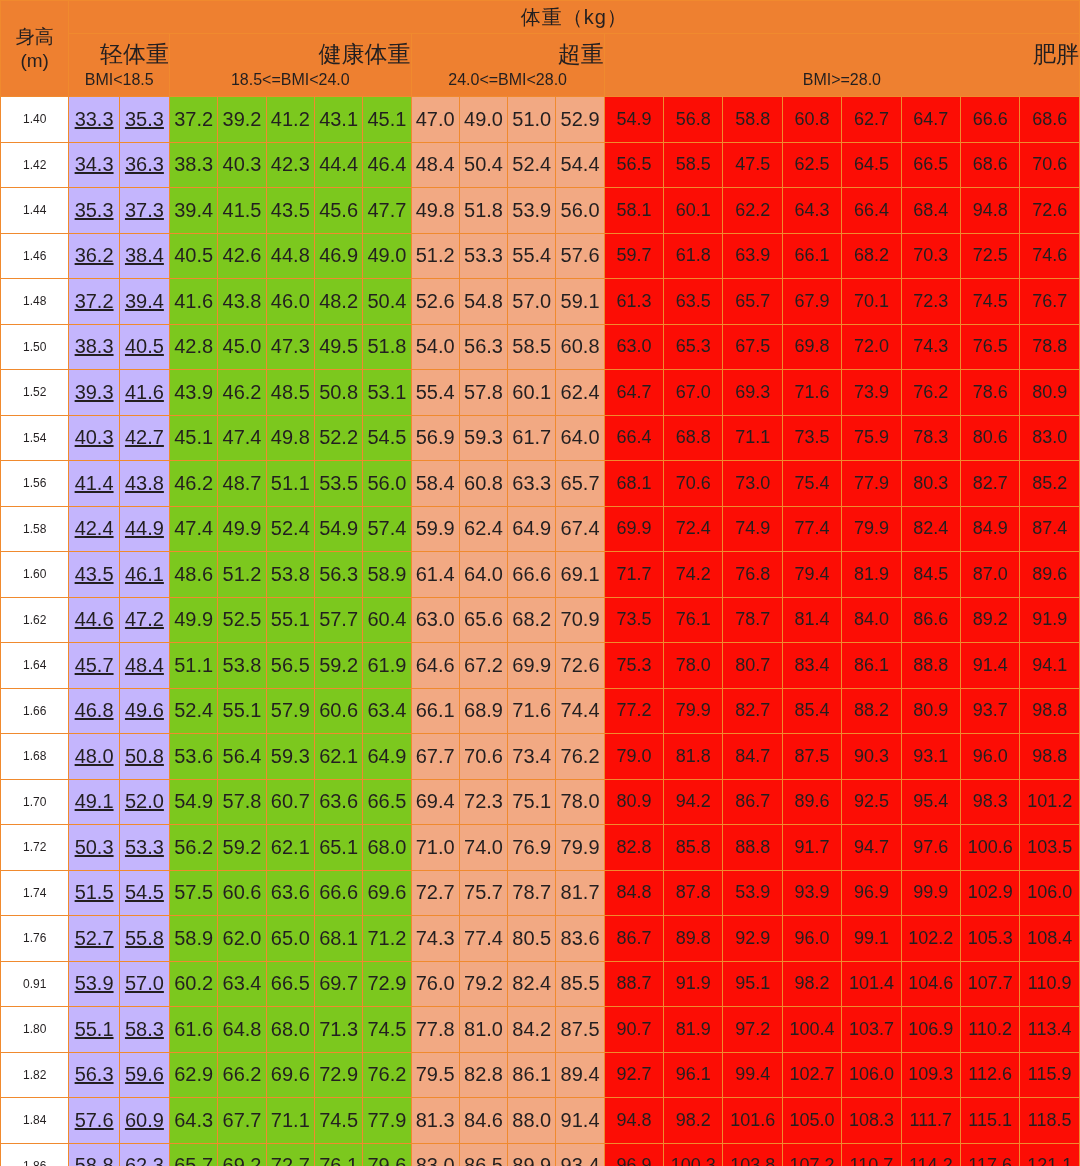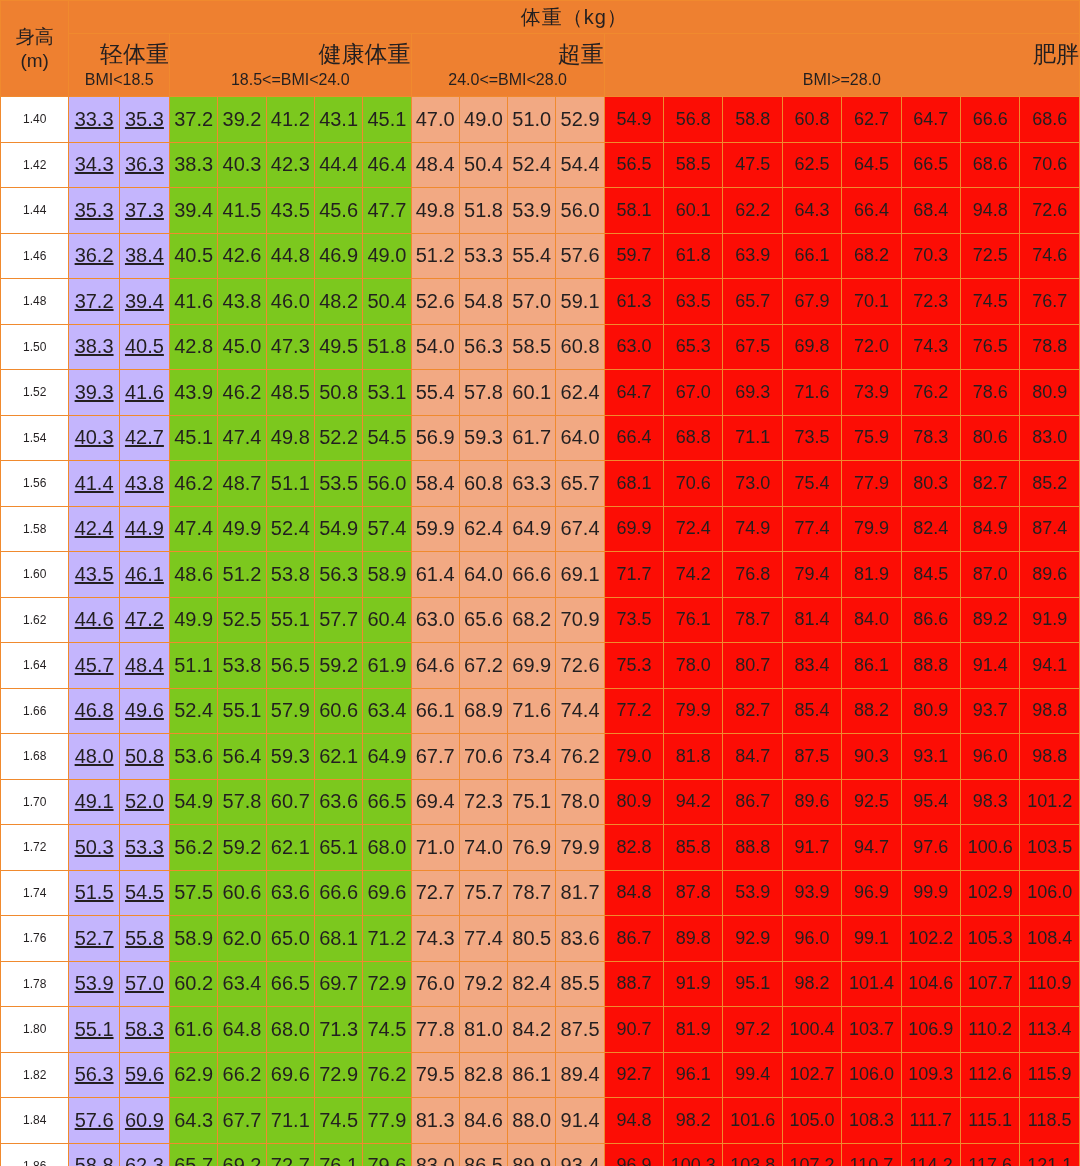--- a/index.html
+++ b/index.html
@@ -542,21 +542,21 @@
         <td class="val c-obese">86.7</td>
         <td class="val c-obese">89.8</td>
         <td class="val c-obese">92.9</td>
         <td class="val c-obese">96.0</td>
         <td class="val c-obese">99.1</td>
         <td class="val c-obese">102.2</td>
         <td class="val c-obese">105.3</td>
         <td class="val c-obese">108.4</td>
       </tr>
       <tr class="data-row">
-        <td class="h-cell">1.78</td>
+        <td class="h-cell">0.91</td>
         <td class="val c-under">53.9</td>
         <td class="val c-under">57.0</td>
         <td class="val c-normal">60.2</td>
         <td class="val c-normal">63.4</td>
         <td class="val c-normal">66.5</td>
         <td class="val c-normal">69.7</td>
         <td class="val c-normal">72.9</td>
         <td class="val c-over">76.0</td>
         <td class="val c-over">79.2</td>
         <td class="val c-over">82.4</td>

